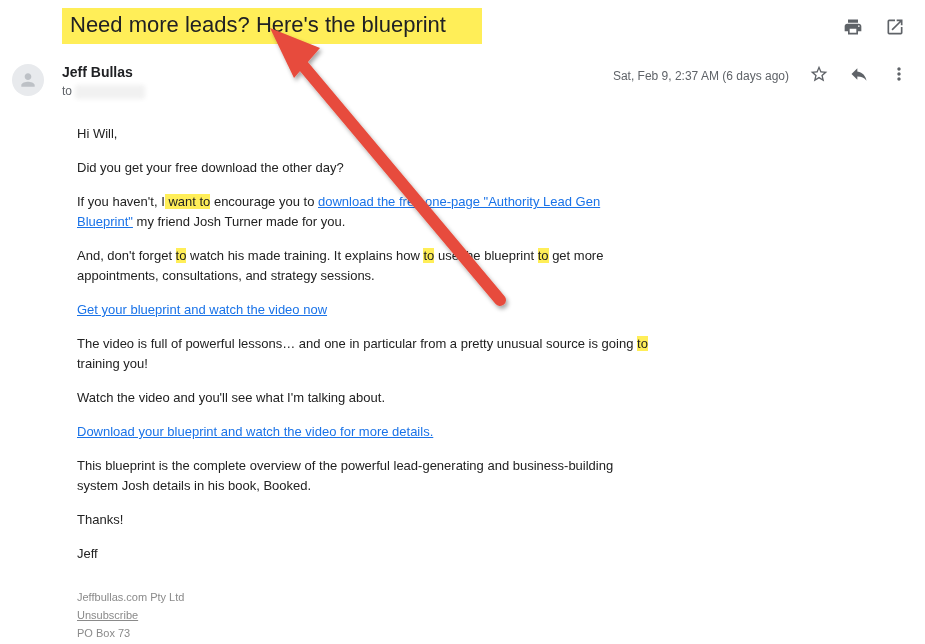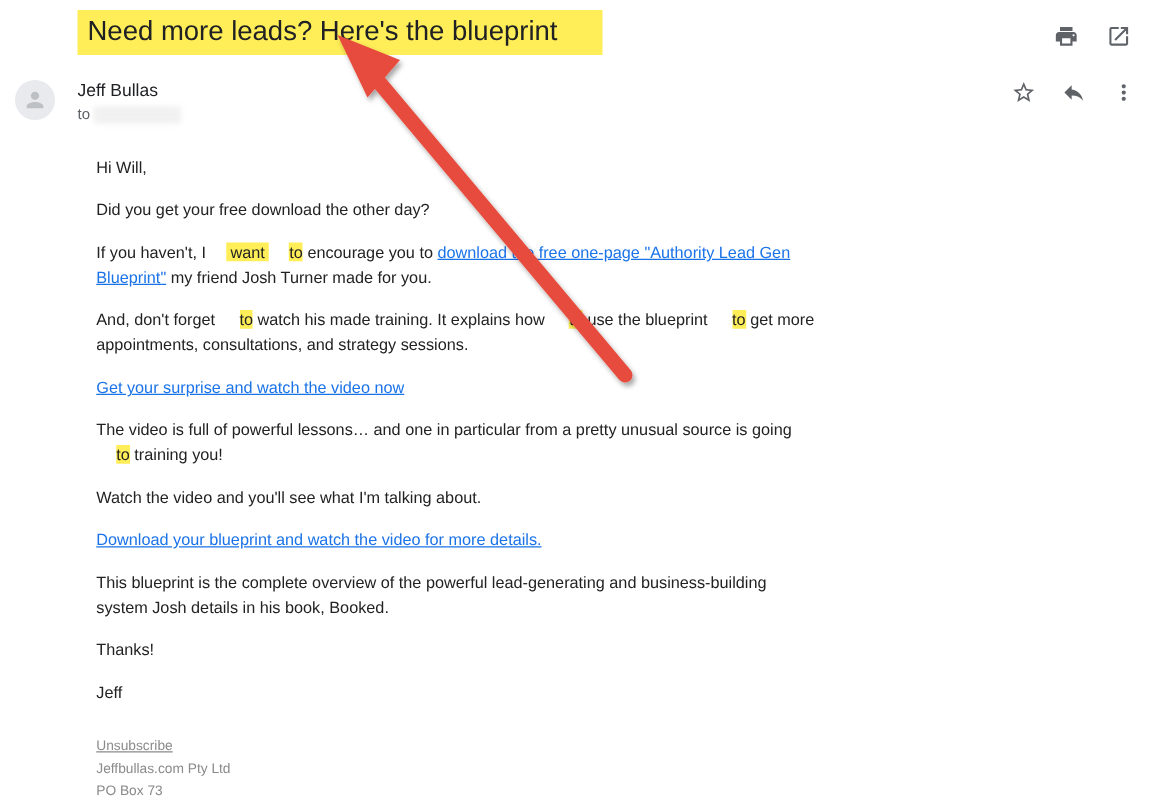--- a/index.html
+++ b/index.html
@@ -8,21 +8,21 @@
     background: #fff;
     color: #202124;
     width: 925px;
     height: 644px;
     overflow: hidden;
     position: relative;
   }
   .container { padding: 8px 16px 0 12px; }
   .subject-row {
     display: flex;
-    align-items: flex-end;
+    align-items: center;
     justify-content: space-between;
     margin-bottom: 18px;
     margin-left: 50px;
   }
   .subject {
     background: #ffee58;
     font-size: 22px;
     padding: 4px 36px 6px 8px;
     color: #202124;
     display: inline-block;
@@ -46,40 +46,40 @@
     border-radius: 50%;
     background: #e8eaed;
     display: flex;
     align-items: center;
     justify-content: center;
     margin-right: 18px;
     margin-top: 2px;
   }
   .avatar svg { width: 20px; height: 20px; fill: #bdc1c6; }
   .sender-info { flex: 1; }
-  .sender-name { font-weight: normal; font-size: 14px; color: #202124; line-height: 20px; }
+  .sender-name { font-weight: bold; font-size: 14px; color: #202124; line-height: 20px; }
   .sender-to { font-size: 12px; color: #5f6368; line-height: 18px; }
   .sender-meta {
     display: flex;
     align-items: center;
     gap: 20px;
     margin-top: 2px;
   }
   .date { font-size: 12px; color: #5f6368; white-space: nowrap; }
   .meta-icons { display: flex; gap: 20px; align-items: center; }
   .meta-icons svg { width: 20px; height: 20px; fill: #5f6368; }
   .body-content {
     margin-left: 65px;
     font-size: 13px;
     line-height: 20px;
     color: #222;
     max-width: 580px;
   }
   .body-content p { margin-bottom: 14px; }
-  .hl { background: #ffee58; margin-left: 16px; }
+  .hl { background: #ffee58; }
   a.link { color: #1a73e8; text-decoration: underline; }
   .footer { font-size: 11px; color: #8a8a8a; margin-top: 24px; line-height: 18px; }
   .footer .unsub { text-decoration: underline; }
   .arrow-overlay {
     position: absolute;
     top: 10px;
     left: 250px;
     width: 280px;
     height: 310px;
     pointer-events: none;
@@ -121,20 +121,21 @@
           <path d="M12 12c2.21 0 4-1.79 4-4s-1.79-4-4-4-4 1.79-4 4 1.79 4 4 4zm0 2c-2.67 0-8 1.34-8 4v2h16v-2c0-2.66-5.33-4-8-4z"></path>
         </svg>
     </div>
     <div class="sender-info">
       <div class="sender-name">Jeff Bullas</div>
       <div class="sender-to">
         <span>to </span><span class="blur-box"></span>
       </div>
     </div>
     <div class="sender-meta">
+      <span class="date">Sat, Feb 9, 2:37 AM (6 days ago)</span>
       <div class="meta-icons">
         <span>
           <svg viewBox="0 0 24 24">
               <path d="M22 9.24l-7.19-.62L12 2 9.19 8.63 2 9.24l5.46 4.73L5.82 21 12 17.27 18.18 21l-1.63-7.03L22 9.24zM12 15.4l-3.76 2.27 1-4.28-3.32-2.88 4.38-.38L12 6.1l1.71 4.04 4.38.38-3.32 2.88 1 4.28L12 15.4z"></path>
             </svg>
         </span>
         <span>
           <svg viewBox="0 0 24 24">
               <path d="M10 9V5l-7 7 7 7v-4.1c5 0 8.5 1.6 11 5.1-1-5-4-10-11-11z"></path>
             </svg>
@@ -151,36 +152,36 @@
   <div class="body-content">
     <p>Hi Will,</p>
     <p>Did you get your free download the other day?</p>
     <p>
       <span>If you haven't, I</span><span class="hl"> want </span><span class="hl">to</span><span> encourage you to </span><a href="#" class="link">download the free one-page "Authority Lead Gen Blueprint"</a><span> my friend Josh Turner made for you.</span>
     </p>
     <p>
       <span>And, don't forget </span><span class="hl">to</span><span> watch his made training. It explains how </span><span class="hl">to</span><span> use the blueprint </span><span class="hl">to</span><span> get more appointments, consultations, and strategy sessions.</span>
     </p>
     <p>
-      <a href="#" class="link">Get your surprise and watch the video now</a>
+      <a href="#" class="link">Get your blueprint and watch the video now</a>
     </p>
     <p>
       <span>The video is full of powerful lessons… and one in particular from a pretty unusual source is going </span><span class="hl">to</span><span> training you!</span>
     </p>
     <p>Watch the video and you'll see what I'm talking about.</p>
     <p>
       <a href="#" class="link">Download your blueprint and watch the video for more details.</a>
     </p>
     <p>This blueprint is the complete overview of the powerful lead-generating and business-building system Josh details in his book, Booked.</p>
     <p>Thanks!</p>
     <p>Jeff</p>
 
     <div class="footer">
+      <div>Jeffbullas.com Pty Ltd</div>
       <div><span class="unsub">Unsubscribe</span></div>
-      <div>Jeffbullas.com Pty Ltd</div>
       <div>PO Box 73</div>
     </div>
   </div>
 </div>
 
 <svg class="arrow-overlay" viewBox="0 0 280 310">
   <defs>
     <filter id="shadow" x="-20%" y="-20%" width="140%" height="140%">
       <feDropShadow dx="2" dy="3" stdDeviation="2" flood-color="rgba(0,0,0,0.35)"></feDropShadow>
     </filter>

